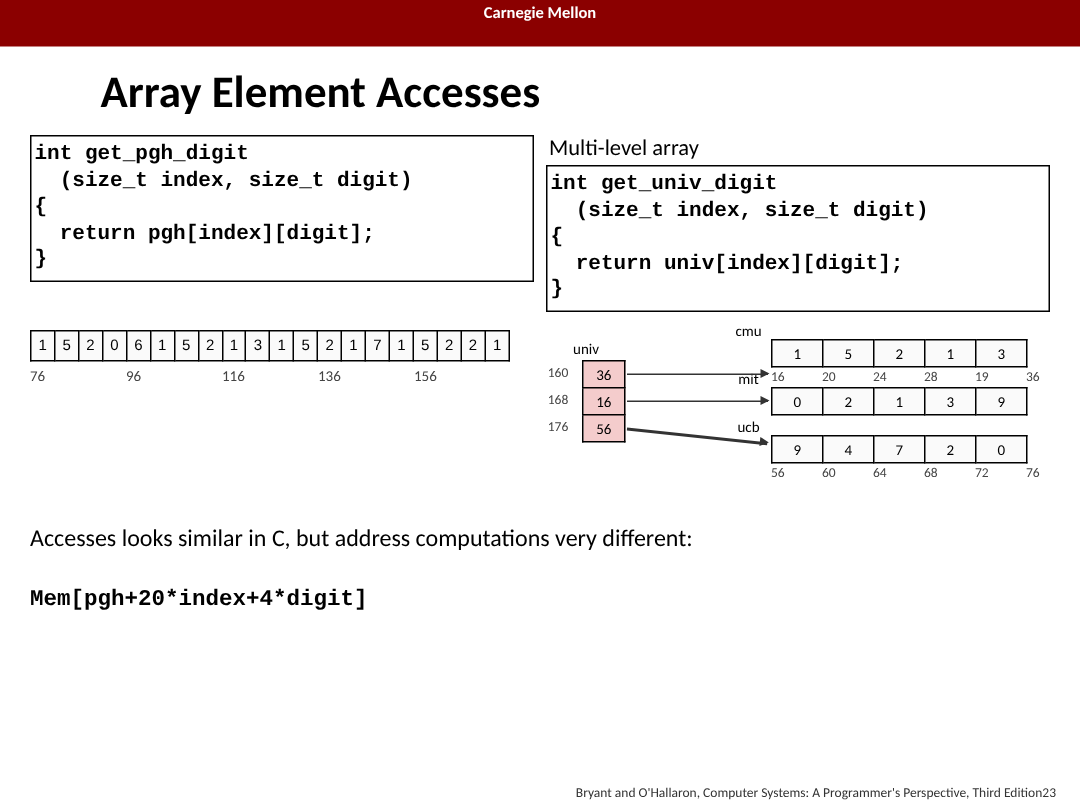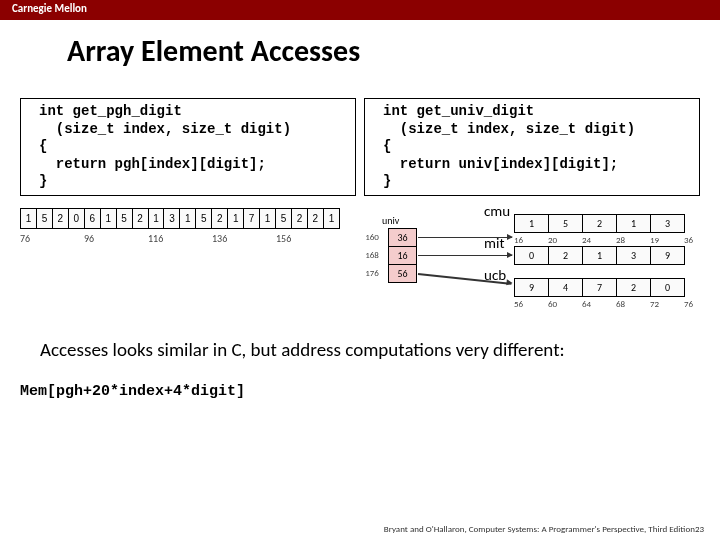--- a/index.html
+++ b/index.html
@@ -5,23 +5,23 @@
   * { box-sizing: border-box; margin: 0; padding: 0; }
   body {
     width: 720px;
     height: 540px;
     background: #fff;
     font-family: Calibri, Arial, sans-serif;
     position: relative;
     overflow: hidden;
   }
   .topbar {
-    height: 20px;
+    height: 31px;
     background: #8b0000;
-    text-align: left;
+    text-align: center;
     color: #fff;
     font-size: 11px;
     font-weight: bold;
     padding: 2px 12px;
   }
   .title {
     font-size: 30px;
     font-weight: bold;
     padding: 12px 20px 10px 28px;
     color: #000;
@@ -36,25 +36,24 @@
   .col-label {
     font-size: 15px;
     padding: 0 0 2px 2px;
   }
   .codebox {
     border: 1.5px solid #000;
     background: #fff;
     font-family: "Courier New", monospace;
     font-size: 14px;
     font-weight: bold;
-    padding: 4px 18px;
+    padding: 4px 2px;
     white-space: pre;
     line-height: 1.25;
     min-height: 92px;
-    margin-top: 19px;
   }
   .diagrams {
     display: flex;
     gap: 14px;
     padding: 12px 20px 4px 20px;
     align-items: flex-start;
   }
   .nest-diag { flex: 0 0 320px; }
   .ml-diag { flex: 1; }
   table.cells {
@@ -117,22 +116,22 @@
   .ml-row td {
     border: 1px solid #000;
     width: 34px;
     height: 18px;
     font-size: 10px;
     text-align: center;
     background: #fafafa;
   }
   .ml-row-label {
     position: absolute;
-    font-size: 15px;
-    text-align: left;
+    font-size: 10px;
+    text-align: center;
   }
   .ml-bottom-addrs {
     position: absolute;
     font-size: 9px;
     color: #444;
     display: flex;
   }
   .ml-bottom-addrs span { width: 34px; text-align: left; }
   .arrow {
     position: absolute;
@@ -143,23 +142,22 @@
   .arrow::after {
     content: '';
     position: absolute;
     right: -1px;
     top: -3px;
     border-left: 6px solid #333;
     border-top: 3.5px solid transparent;
     border-bottom: 3.5px solid transparent;
   }
   .summary {
-    font-size: 19px;
+    font-size: 16px;
     padding: 16px 20px 4px 20px;
-    margin-left: 20px;
   }
   .memexprs {
     display: flex;
     gap: 20px;
     padding: 18px 20px;
     align-items: center;
   }
   .memexprs div {
     font-family: "Courier New", monospace;
     font-weight: bold;
@@ -187,20 +185,21 @@
 
 <div class="cols">
   <div class="col">
     <div class="codebox">int get_pgh_digit
   (size_t index, size_t digit)
 {
   return pgh[index][digit];
 }</div>
   </div>
   <div class="col">
+    <div class="col-label">Multi-level array</div>
     <div class="codebox">int get_univ_digit
   (size_t index, size_t digit)
 {
   return univ[index][digit];
 }</div>
   </div>
 </div>
 
 <div class="diagrams">
   <div class="nest-diag">

